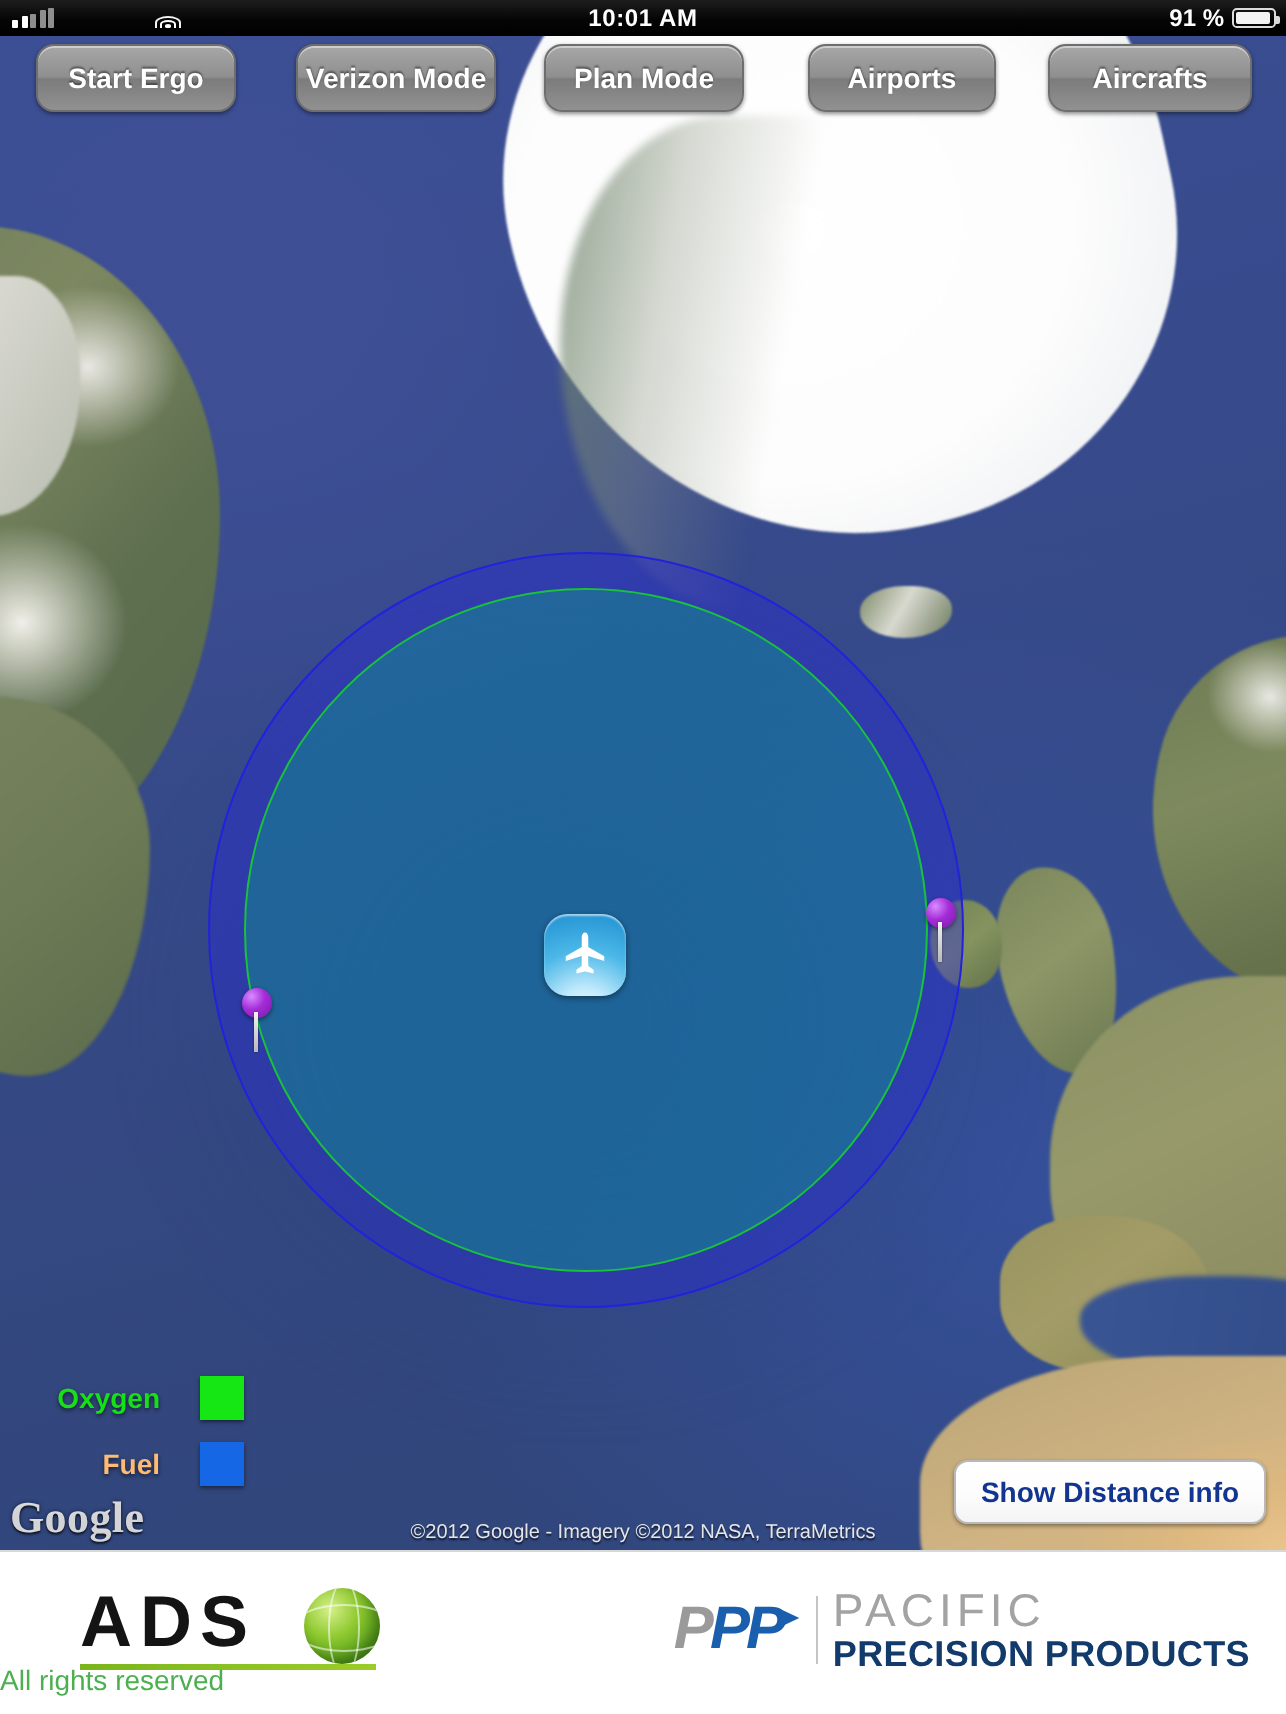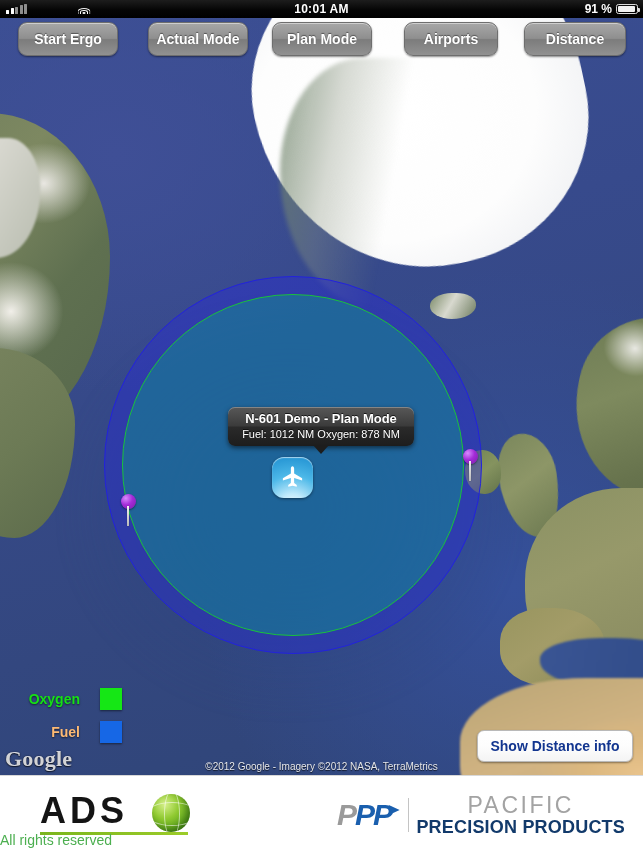--- a/index.html
+++ b/index.html
@@ -304,21 +304,21 @@
     line-height:30px;
   }
   #ppp-mark .p1 { color:#9a9a9a; }
   #ppp-mark .p2 { color:#1a5fae; }
   #ppp-arrow {
     margin-left:-4px; margin-right:8px; color:#1a5fae; font-size:16px; line-height:16px;
     transform:translateY(-5px);
   }
   #ppp-divider { width:1px; height:34px; background:#c4c4c4; margin-right:7px; }
   #ppp-words { line-height:1; }
-  #ppp-pacific { font-size:23px; color:#a3a3a3; letter-spacing:2.5px; display:block;text-align:center; }
+  #ppp-pacific { font-size:23px; color:#a3a3a3; letter-spacing:2.5px; display:block; }
   #ppp-precision { font-size:18px; color:#123a6b; font-weight:bold; letter-spacing:.2px; display:block; margin-top:1px; }
 
   #footer-rights {
     position:absolute; left:0; width:643px; top:56px; text-align:left;
     font-size:14px; color:#4caf50;
   }
 </style>
 </head>
 <body>
 
@@ -378,48 +378,44 @@
       <span class="head"></span>
       <span class="needle"></span>
     </div>
 
     <div id="aircraft-marker">
       <svg viewBox="0 0 24 24">
         <path fill="#ffffff" d="M12 2c.85 0 1.45.95 1.45 2.1v4.35l7.1 4.15v2.05l-7.1-2.25v4.5l2.35 1.7v1.6L12 19.3l-3.8.9v-1.6l2.35-1.7v-4.5l-7.1 2.25v-2.05l7.1-4.15V4.1C10.55 2.95 11.15 2 12 2z"></path>
       </svg>
     </div>
 
-    <div id="callout">
-      <div id="callout-title">N-601 Demo - Plan Mode</div>
-      <div id="callout-sub">Fuel: 1012 NM Oxygen: 878 NM</div>
-    </div>
 
     <div id="legend">
       <div class="legend-row">
         <span class="legend-label" id="legend-oxygen-label">Oxygen</span>
         <span class="legend-swatch" id="legend-oxygen-swatch"></span>
       </div>
       <div class="legend-row">
         <span class="legend-label" id="legend-fuel-label">Fuel</span>
         <span class="legend-swatch" id="legend-fuel-swatch"></span>
       </div>
     </div>
 
     <div id="google-watermark">Google</div>
     <div id="map-attribution">©2012 Google - Imagery ©2012 NASA, TerraMetrics</div>
 
     <div id="btn-show-distance">Show Distance info</div>
   </div>
 
   <div id="toolbar">
     <div class="tb-btn" id="btn-start-ergo">Start Ergo</div>
-    <div class="tb-btn" id="btn-actual-mode">Actual Mode</div>
+    <div class="tb-btn" id="btn-actual-mode">Verizon Mode</div>
     <div class="tb-btn" id="btn-airports">Airports</div>
     <div class="tb-btn" id="btn-plan-mode">Plan Mode</div>
-    <div class="tb-btn" id="btn-aircrafts">Distance</div>
+    <div class="tb-btn" id="btn-aircrafts">Aircrafts</div>
   </div>
 
   <div id="footer">
     <div id="ads-logo">
       <span id="ads-text">ADS</span>
       <span id="ads-underline"></span>
       <span id="ads-globe"></span>
     </div>
 
     <div id="footer-rights">All rights reserved</div>

